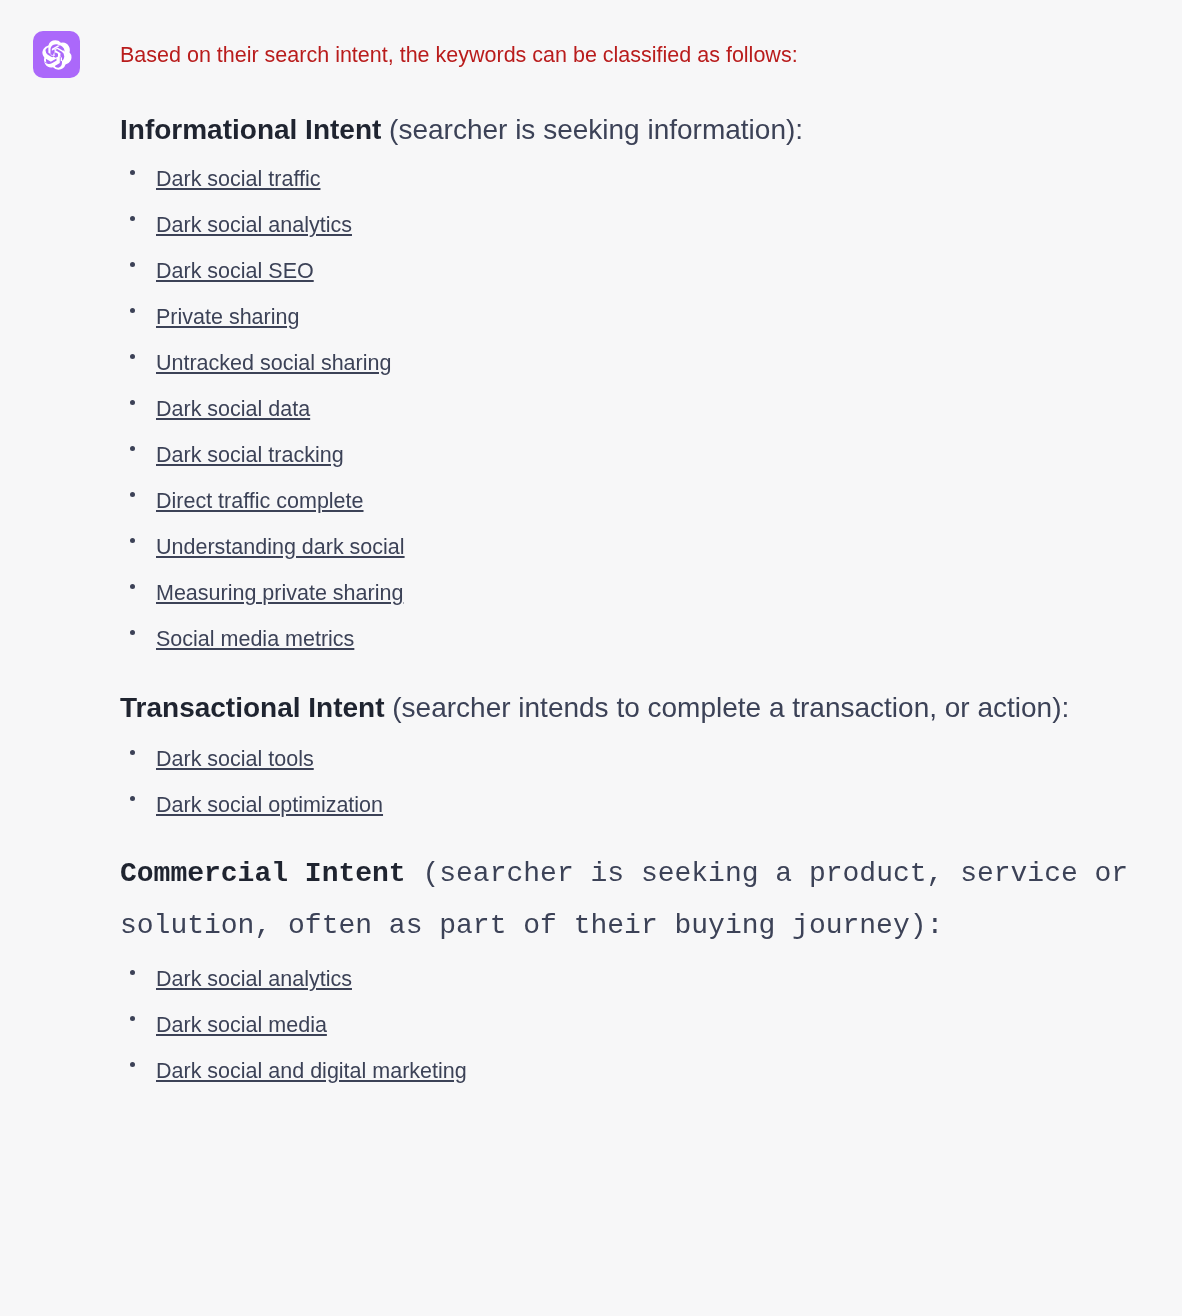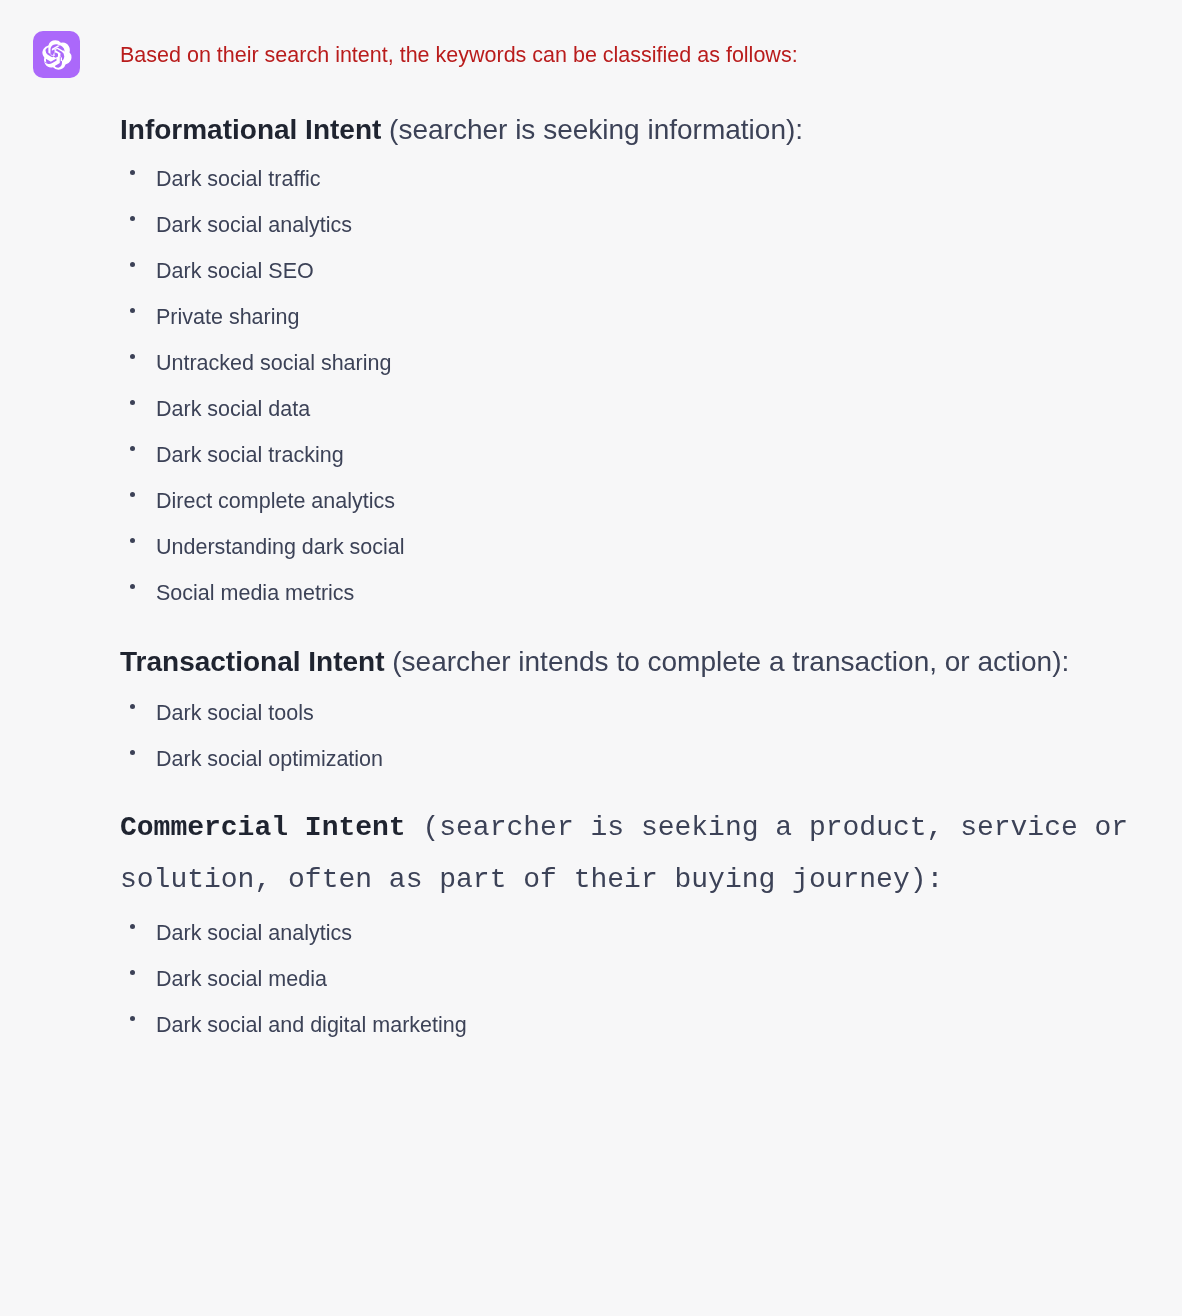--- a/index.html
+++ b/index.html
@@ -69,20 +69,21 @@
     margin: 14px 0 0 0;
     padding: 0;
   }
   ul.keyword-list li {
     position: relative;
     font-size: 21.5px;
     line-height: 1;
     color: #3c4257;
     padding: 0 0 0 36px;
     margin: 0 0 24.5px 0;
+    text-decoration: underline;
   }
   ul.keyword-list li:last-child { margin-bottom: 0; }
   ul.keyword-list li .bullet {
     position: absolute;
     left: 10px;
     top: 1px;
     width: 5px;
     height: 5px;
     border-radius: 50%;
     background: #3c4257;
@@ -114,22 +115,23 @@
     <div class="group group-informational">
       <p class="section-heading"><span class="strong">Informational Intent</span><span> (searcher is seeking information):</span></p>
       <ul class="keyword-list">
         <li><span class="bullet"></span><span>Dark social traffic</span></li>
         <li><span class="bullet"></span><span>Dark social analytics</span></li>
         <li><span class="bullet"></span><span>Dark social SEO</span></li>
         <li><span class="bullet"></span><span>Private sharing</span></li>
         <li><span class="bullet"></span><span>Untracked social sharing</span></li>
         <li><span class="bullet"></span><span>Dark social data</span></li>
         <li><span class="bullet"></span><span>Dark social tracking</span></li>
-        <li><span class="bullet"></span><span>Direct complete analytics</span></li>
+        <li><span class="bullet"></span><span>Direct traffic complete</span></li>
         <li><span class="bullet"></span><span>Understanding dark social</span></li>
+        <li><span class="bullet"></span><span>Measuring private sharing</span></li>
         <li><span class="bullet"></span><span>Social media metrics</span></li>
       </ul>
     </div>
 
     <div class="group group-transactional">
       <p class="section-heading"><span class="strong">Transactional Intent</span><span> (searcher intends to complete a transaction, or action):</span></p>
       <ul class="keyword-list">
         <li><span class="bullet"></span><span>Dark social tools</span></li>
         <li><span class="bullet"></span><span>Dark social optimization</span></li>
       </ul>

